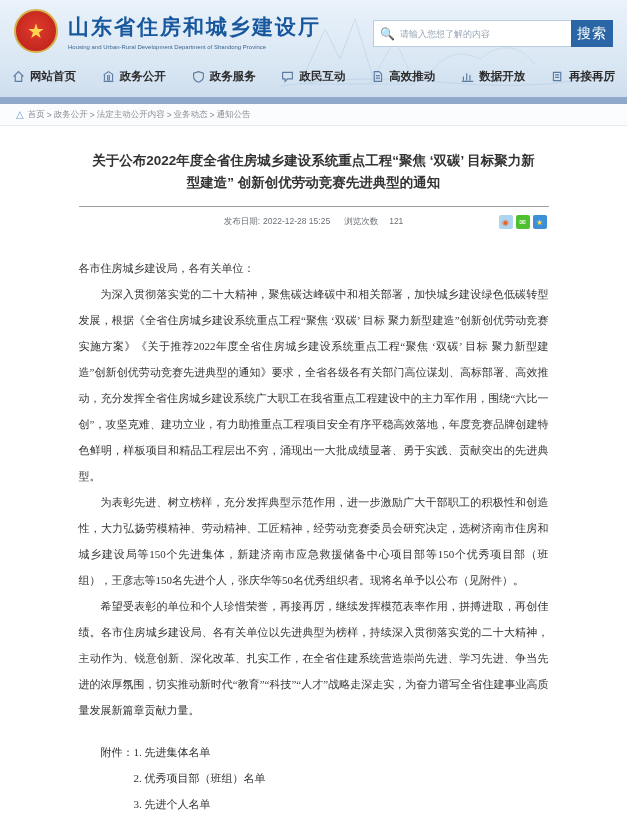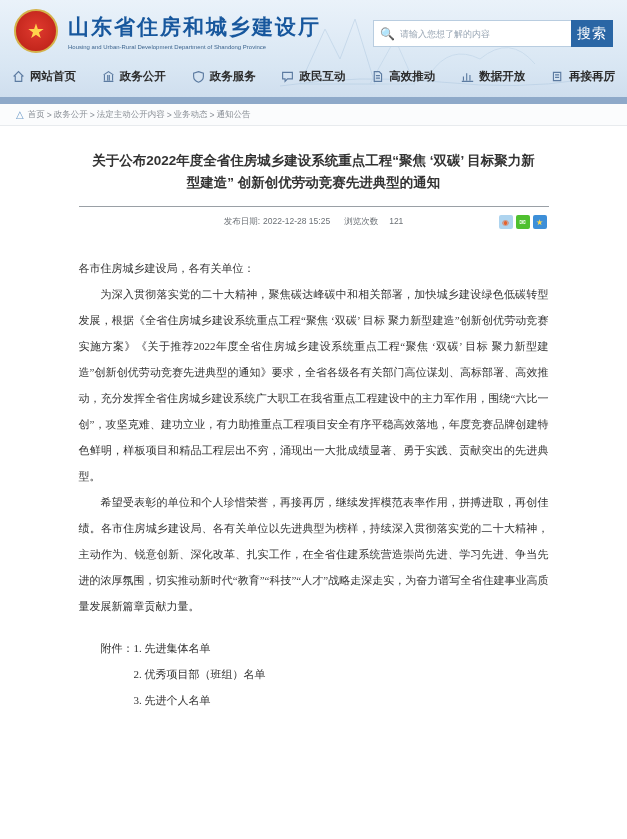--- a/index.html
+++ b/index.html
@@ -172,20 +172,21 @@
     <span class="share-icons">
       <span class="share-icon share-weibo">◉</span>
       <span class="share-icon share-wechat">✉</span>
       <span class="share-icon share-star">★</span>
     </span>
   </div>
 
   <div class="body-text">
     <p class="salutation">各市住房城乡建设局，各有关单位：</p>
     <p class="indent">为深入贯彻落实党的二十大精神，聚焦碳达峰碳中和相关部署，加快城乡建设绿色低碳转型发展，根据《全省住房城乡建设系统重点工程“聚焦 ‘双碳’ 目标 聚力新型建造”创新创优劳动竞赛实施方案》《关于推荐2022年度全省住房城乡建设系统重点工程“聚焦 ‘双碳’ 目标 聚力新型建造”创新创优劳动竞赛先进典型的通知》要求，全省各级各有关部门高位谋划、高标部署、高效推动，充分发挥全省住房城乡建设系统广大职工在我省重点工程建设中的主力军作用，围绕“六比一创”，攻坚克难、建功立业，有力助推重点工程项目安全有序平稳高效落地，年度竞赛品牌创建特色鲜明，样板项目和精品工程层出不穷，涌现出一大批成绩显著、勇于实践、贡献突出的先进典型。</p>
+    <p class="indent">为表彰先进、树立榜样，充分发挥典型示范作用，进一步激励广大干部职工的积极性和创造性，大力弘扬劳模精神、劳动精神、工匠精神，经劳动竞赛委员会研究决定，选树济南市住房和城乡建设局等150个先进集体，新建济南市应急救援储备中心项目部等150个优秀项目部（班组），王彦志等150名先进个人，张庆华等50名优秀组织者。现将名单予以公布（见附件）。</p>
     <p class="indent">希望受表彰的单位和个人珍惜荣誉，再接再厉，继续发挥模范表率作用，拼搏进取，再创佳绩。各市住房城乡建设局、各有关单位以先进典型为榜样，持续深入贯彻落实党的二十大精神，主动作为、锐意创新、深化改革、扎实工作，在全省住建系统营造崇尚先进、学习先进、争当先进的浓厚氛围，切实推动新时代“教育”“科技”“人才”战略走深走实，为奋力谱写全省住建事业高质量发展新篇章贡献力量。</p>
   </div>
 
   <div class="attachments">
     <div class="attach-first">
       <span>附件：</span><span>1. 先进集体名单</span>
     </div>
     <div class="attach-item">2. 优秀项目部（班组）名单</div>
     <div class="attach-item">3. 先进个人名单</div>
   </div>

